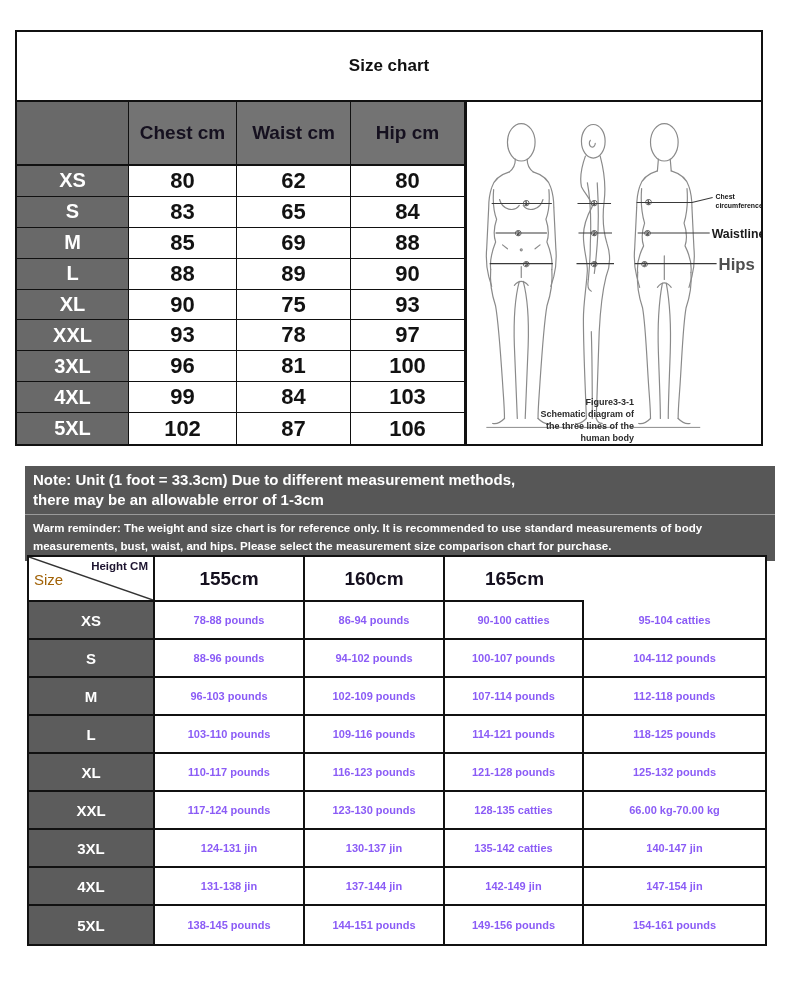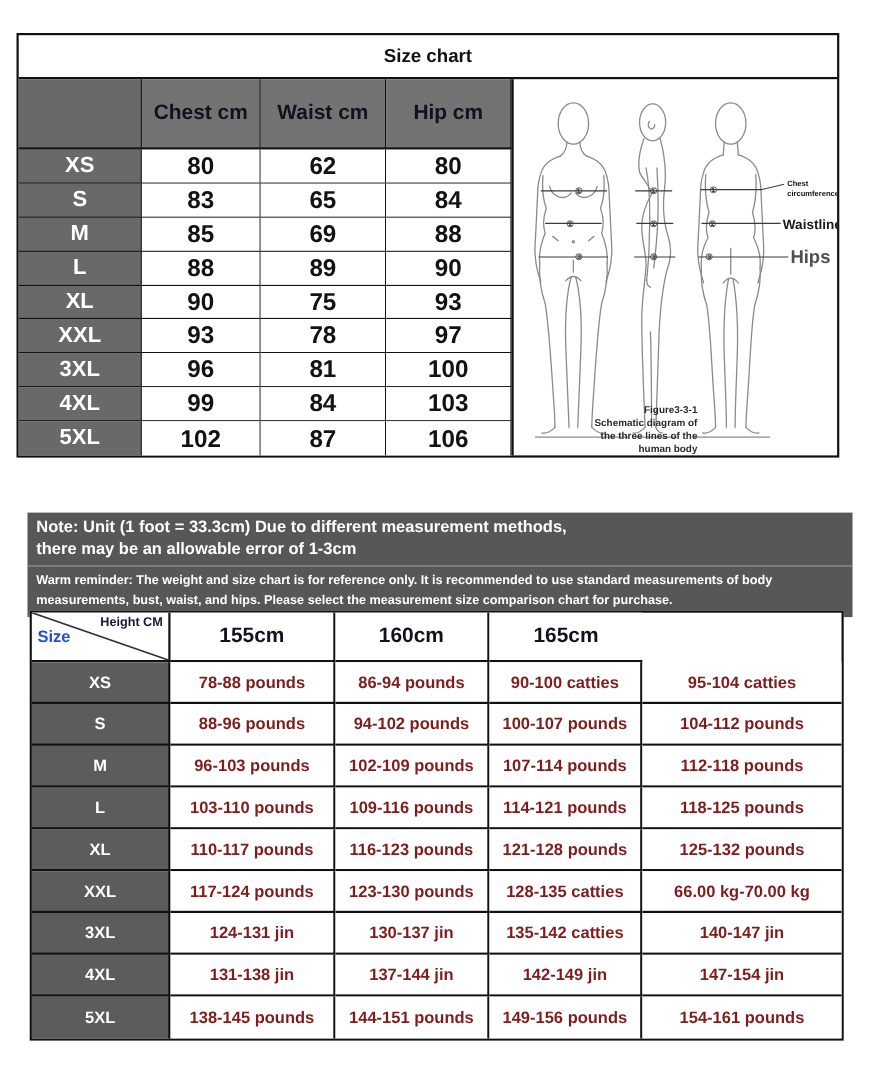--- a/index.html
+++ b/index.html
@@ -2,21 +2,21 @@
 <html><head>
 <meta charset="utf-8">
 <style>
   * { margin:0; padding:0; box-sizing:border-box; }
   html,body { background:#ffffff; }
   body { font-family:"Liberation Sans", sans-serif; }
   .page { position:relative; width:790px; height:987px; background:#fff; overflow:hidden; }
 
   
   .t1 { position:absolute; left:15px; top:30px; width:748px; border:2px solid #111; background:#fff; }
-  .t1-title { height:40px; border-bottom:2px solid #111; display:flex; align-items:center; justify-content:center;
+  .t1-title { height:70px; border-bottom:2px solid #111; display:flex; align-items:center; justify-content:center;
               font-size:17px; font-weight:bold; color:#111; }
   .t1-body { display:flex; }
   .t1-left { width:448px; }
   .t1-hrow { display:grid; grid-template-columns:112px 108px 114px 114px; }
   .t1-hrow > div { height:64px; border-bottom:2px solid #111; border-right:1.5px solid #111;
                    display:flex; align-items:center; justify-content:center; }
   .t1-corner { background:#696969; }
   .t1-h { background:#737373; font-size:19px; font-weight:bold; color:#15101f; }
   .t1-row { display:grid; grid-template-columns:112px 108px 114px 114px; }
   .t1-row > div { height:30.9px; border-bottom:1.5px solid #111; border-right:1.5px solid #111;
@@ -39,27 +39,27 @@
   
   .t2 { position:absolute; left:27px; top:555px; width:740px; border:2px solid #111; background:#fff; }
   .t2-hrow { display:grid; grid-template-columns:126px 150px 140px 139px 181px; }
   .t2-hrow > div { height:45px; border-bottom:2px solid #111; border-right:2px solid #111;
                    display:flex; align-items:center; justify-content:center; background:#fff; }
   .t2-hrow > div:last-child, .t2-row > div:last-child { border-right:none; }
   .t2-h { font-size:19px; font-weight:bold; color:#15101f; }
   .t2-corner { position:relative; overflow:hidden; }
   .t2-corner .diag { position:absolute; inset:0; width:100%; height:100%; }
   .corner-top { position:absolute; top:3px; right:5px; font-size:11.5px; font-weight:bold; color:#1d1430; }
-  .corner-bottom { position:absolute; bottom:12px; left:5px; font-size:15px; font-weight:bold; color:#1d4ed8;text-align:center; }
+  .corner-bottom { position:absolute; bottom:12px; left:5px; font-size:15px; font-weight:normal; color:#a16207;text-align:center; }
   .t2-row { display:grid; grid-template-columns:126px 150px 140px 139px 181px; }
   .t2-row > div { height:38px; border-bottom:2px solid #111; border-right:2px solid #111;
                   display:flex; align-items:center; justify-content:center; }
   .t2-rows .t2-row:last-child > div { border-bottom:none; }
   .t2-size { background:#5c5c5c; color:#fff; font-size:15px; font-weight:bold; }
-  .t2-cell { background:#fff; color:#7f1d1d; font-size:15px; font-weight:bold; }
+  .t2-cell { background:#fff; color:#8b5cf6; font-size:11px; font-weight:bold; }
 </style>
 </head>
 <body>
 
 <div class="page">
 
   <div class="t1">
     <div class="t1-title">Size chart</div>
     <div class="t1-body">
       <div class="t1-left">

